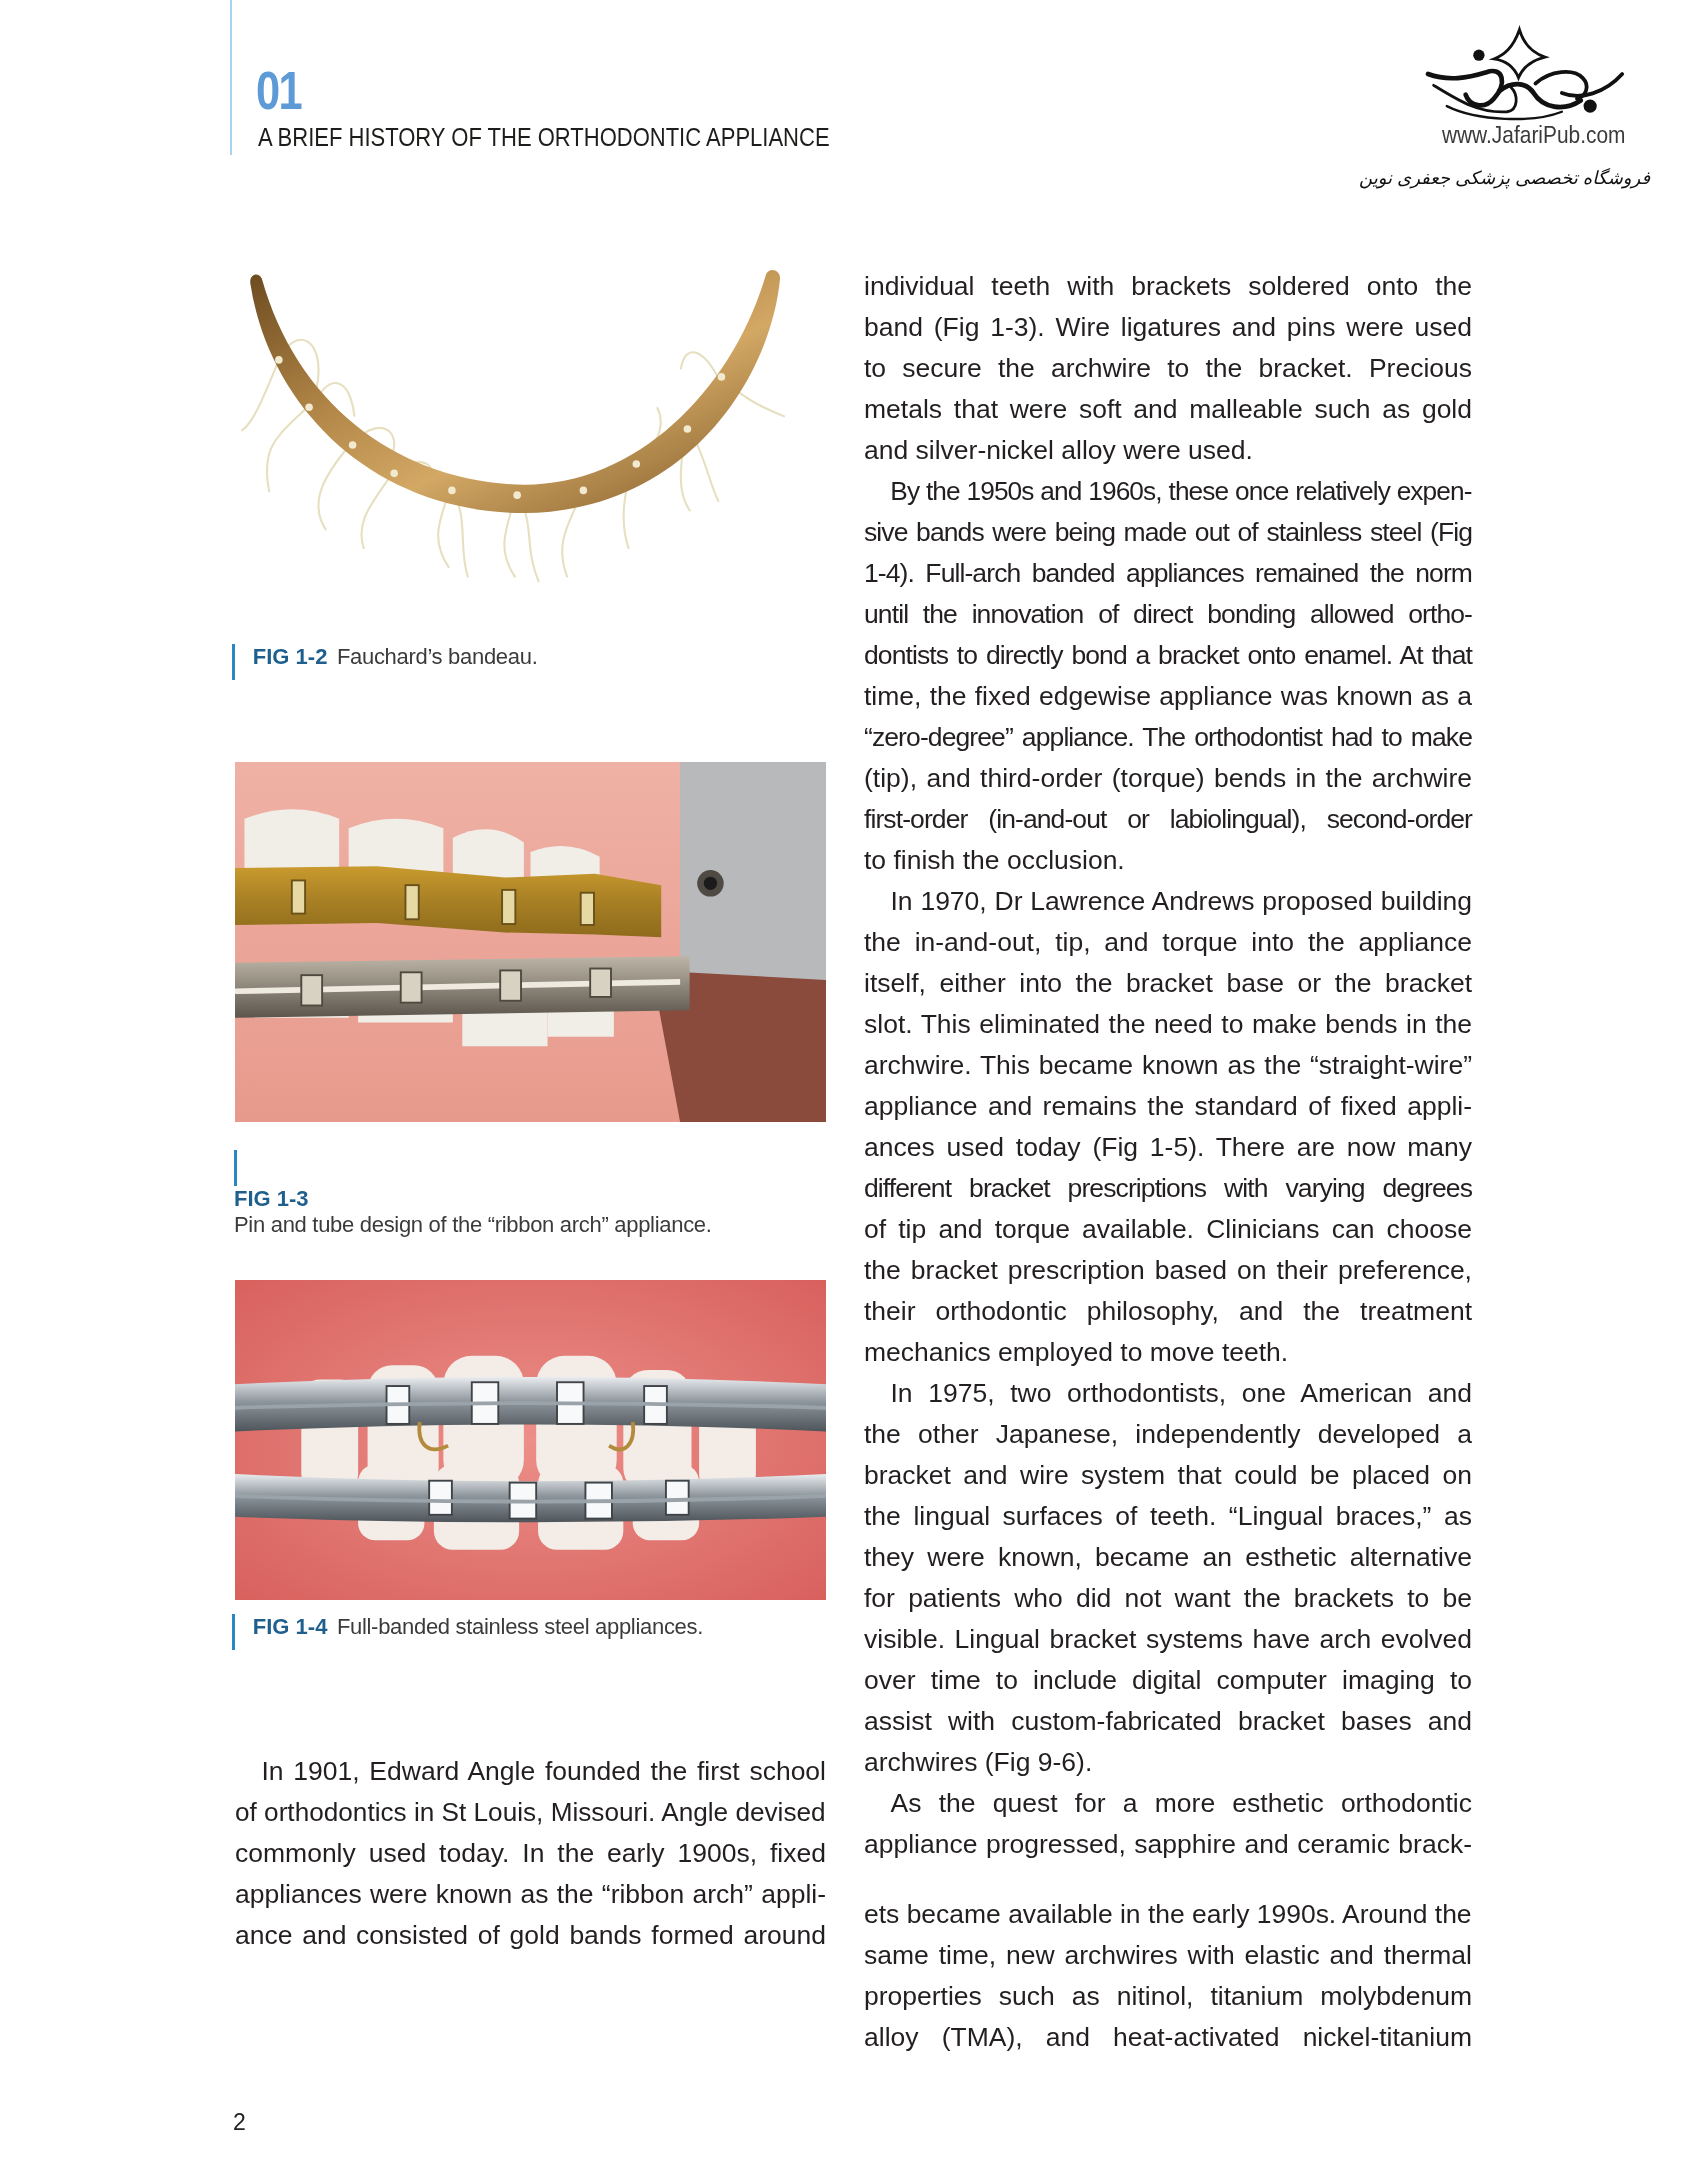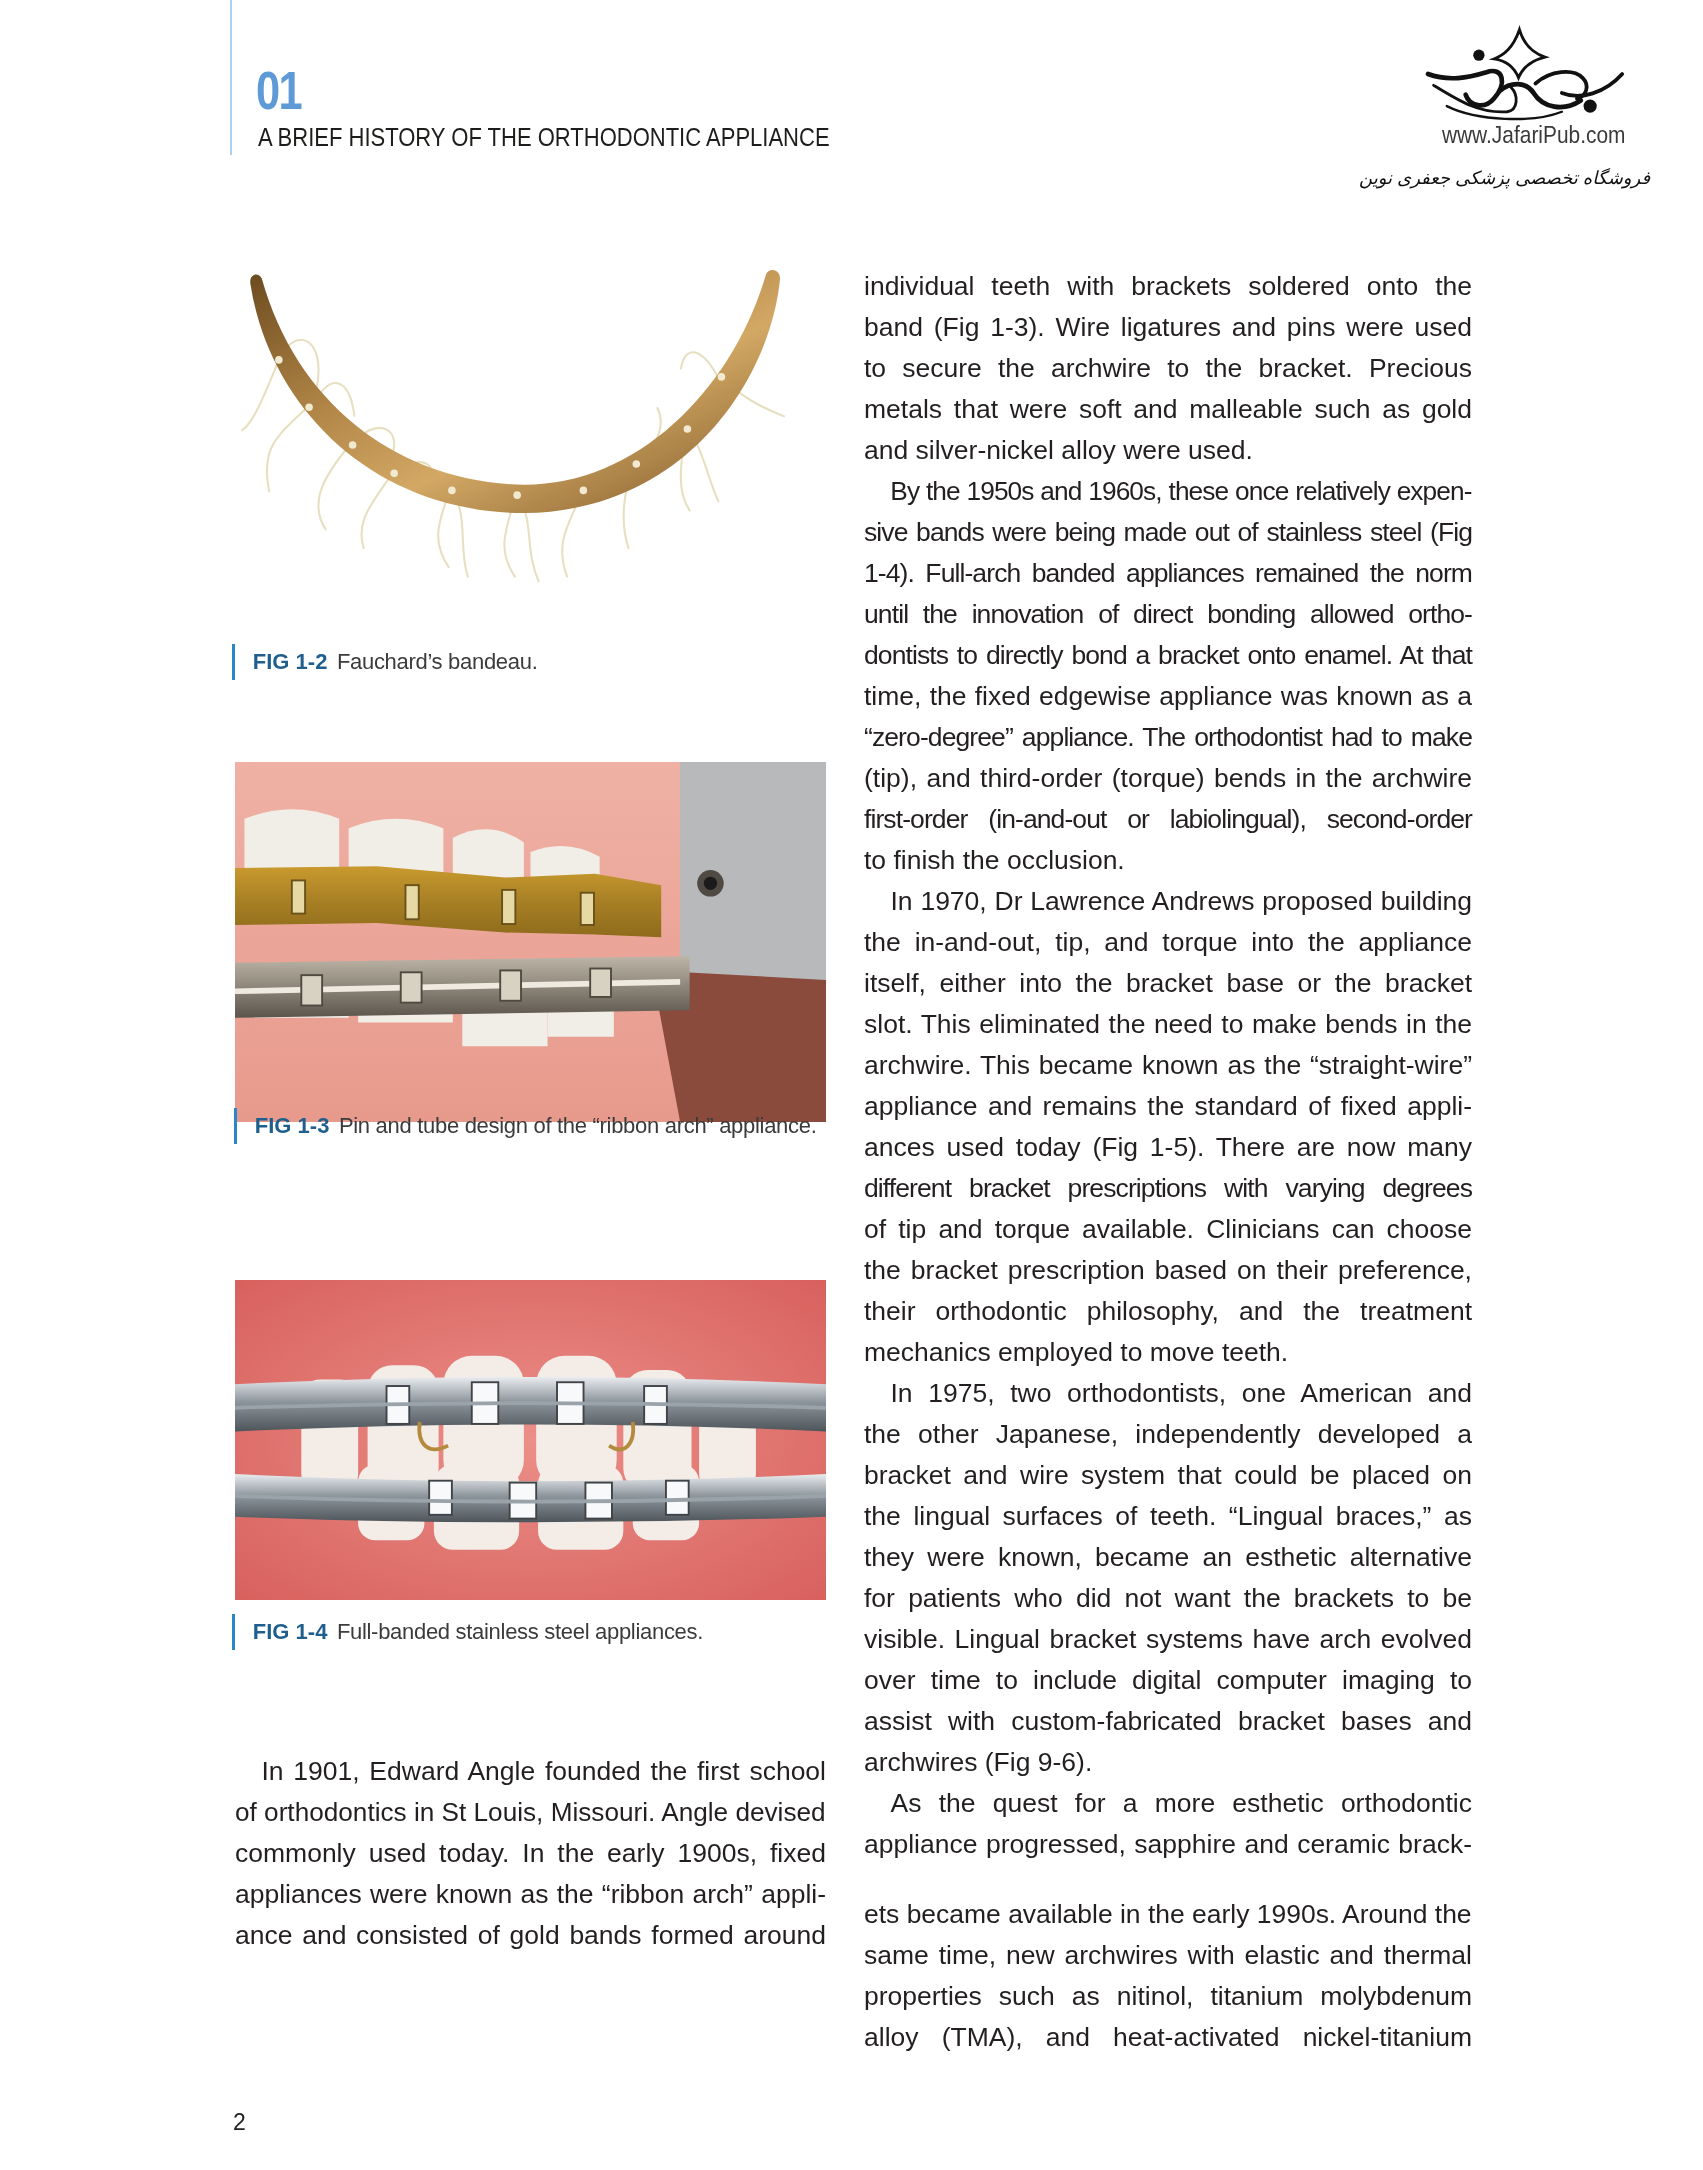--- a/index.html
+++ b/index.html
@@ -15,26 +15,26 @@
   .logo { left: 1420px; top: 24.6px; width: 213px; height: 99px; }
   .logo-url { left: 1427px; top: 121px; width: 199px; font-size: 24.6px; color: #3a3a3a; line-height: 28px; text-align: center; white-space: nowrap; transform: scaleX(0.85); transform-origin: center top; }
   .logo-fa { left: 1389px; top: 165px; width: 261px; font-size: 18px; color: #111; line-height: 26.5px; white-space: nowrap; direction: rtl; font-style: italic; }
 
   
   .fig { overflow: hidden; }
   .fig12 { left: 241px; top: 265px; width: 558px; height: 360px; }
   .fig13 { left: 235px; top: 762px; width: 591px; height: 360px; background: #e8a79c; }
   .fig14 { left: 235px; top: 1280px; width: 591px; height: 320px; background: #e07f7a; }
 
-  .cap { height: 36px; display: flex; align-items: center; white-space: nowrap; }
+  .cap { height: 36px; display: flex; white-space: nowrap; }
   .cap-bar { width: 2.8px; height: 36px; background: #2a86c4; margin-right: 18px; flex: none; }
   .cap-label { font-weight: bold; color: #1e5f8e; font-size: 22px; margin-right: 9.5px; }
   .cap-text { color: #3b3b3b; font-size: 22px; letter-spacing: -0.3px; }
   .cap12 { left: 232px; top: 644px; }
-  .cap13 { left: 234px; top: 1108px; }
+  .cap13 { left: 234px; top: 1150px; flex-direction: column; }
   .cap14 { left: 232px; top: 1614px; }
 
   
   .col { position: absolute; }
   .col-left { left: 235px; top: 1751px; width: 591px; }
   .col-right { left: 864px; top: 266px; width: 608px; }
   .ln { height: 41px; line-height: 41px; font-size: 26.5px; white-space: nowrap; text-align: justify; text-align-last: justify; overflow: visible; }
   .ln.last { text-align-last: left; }
   .ln.ind { text-indent: 26.5px; }
   .ln.tight { letter-spacing: -0.9px; }

